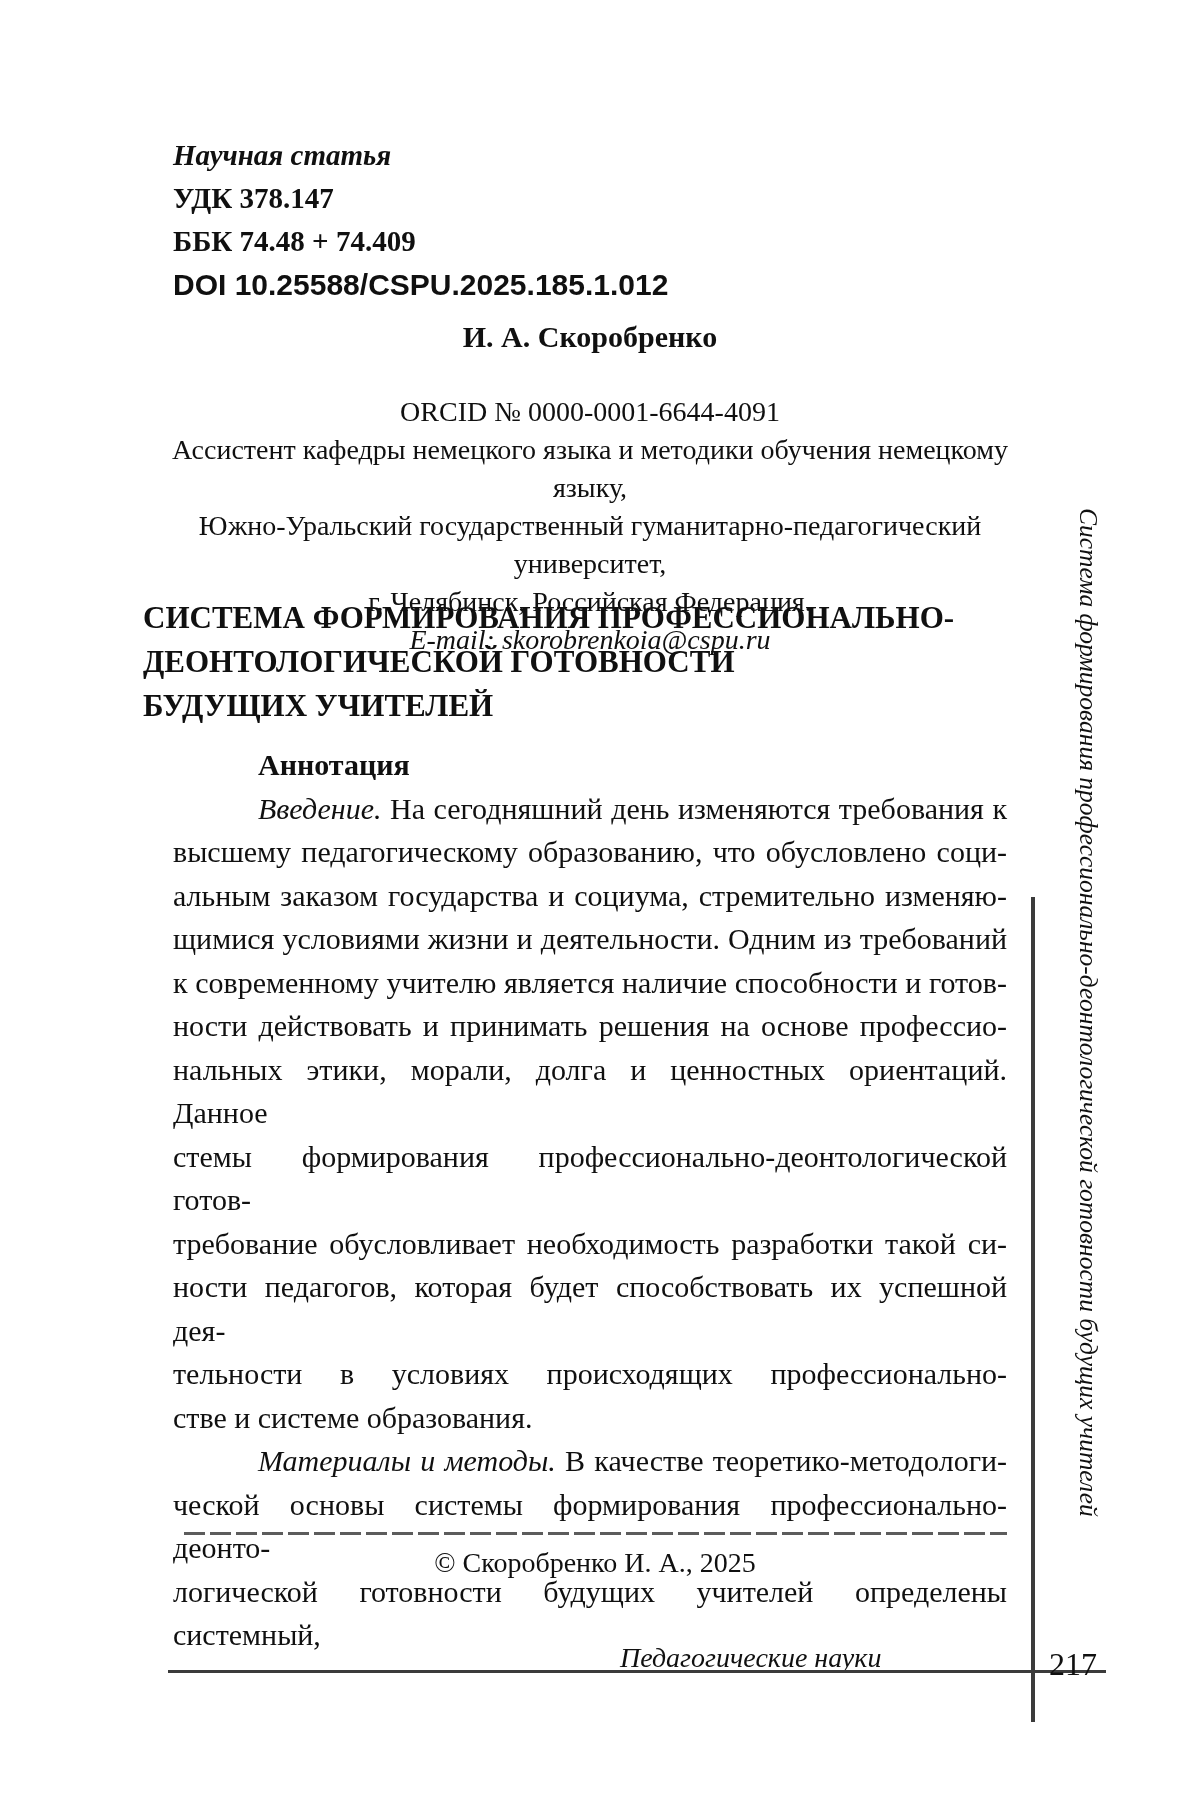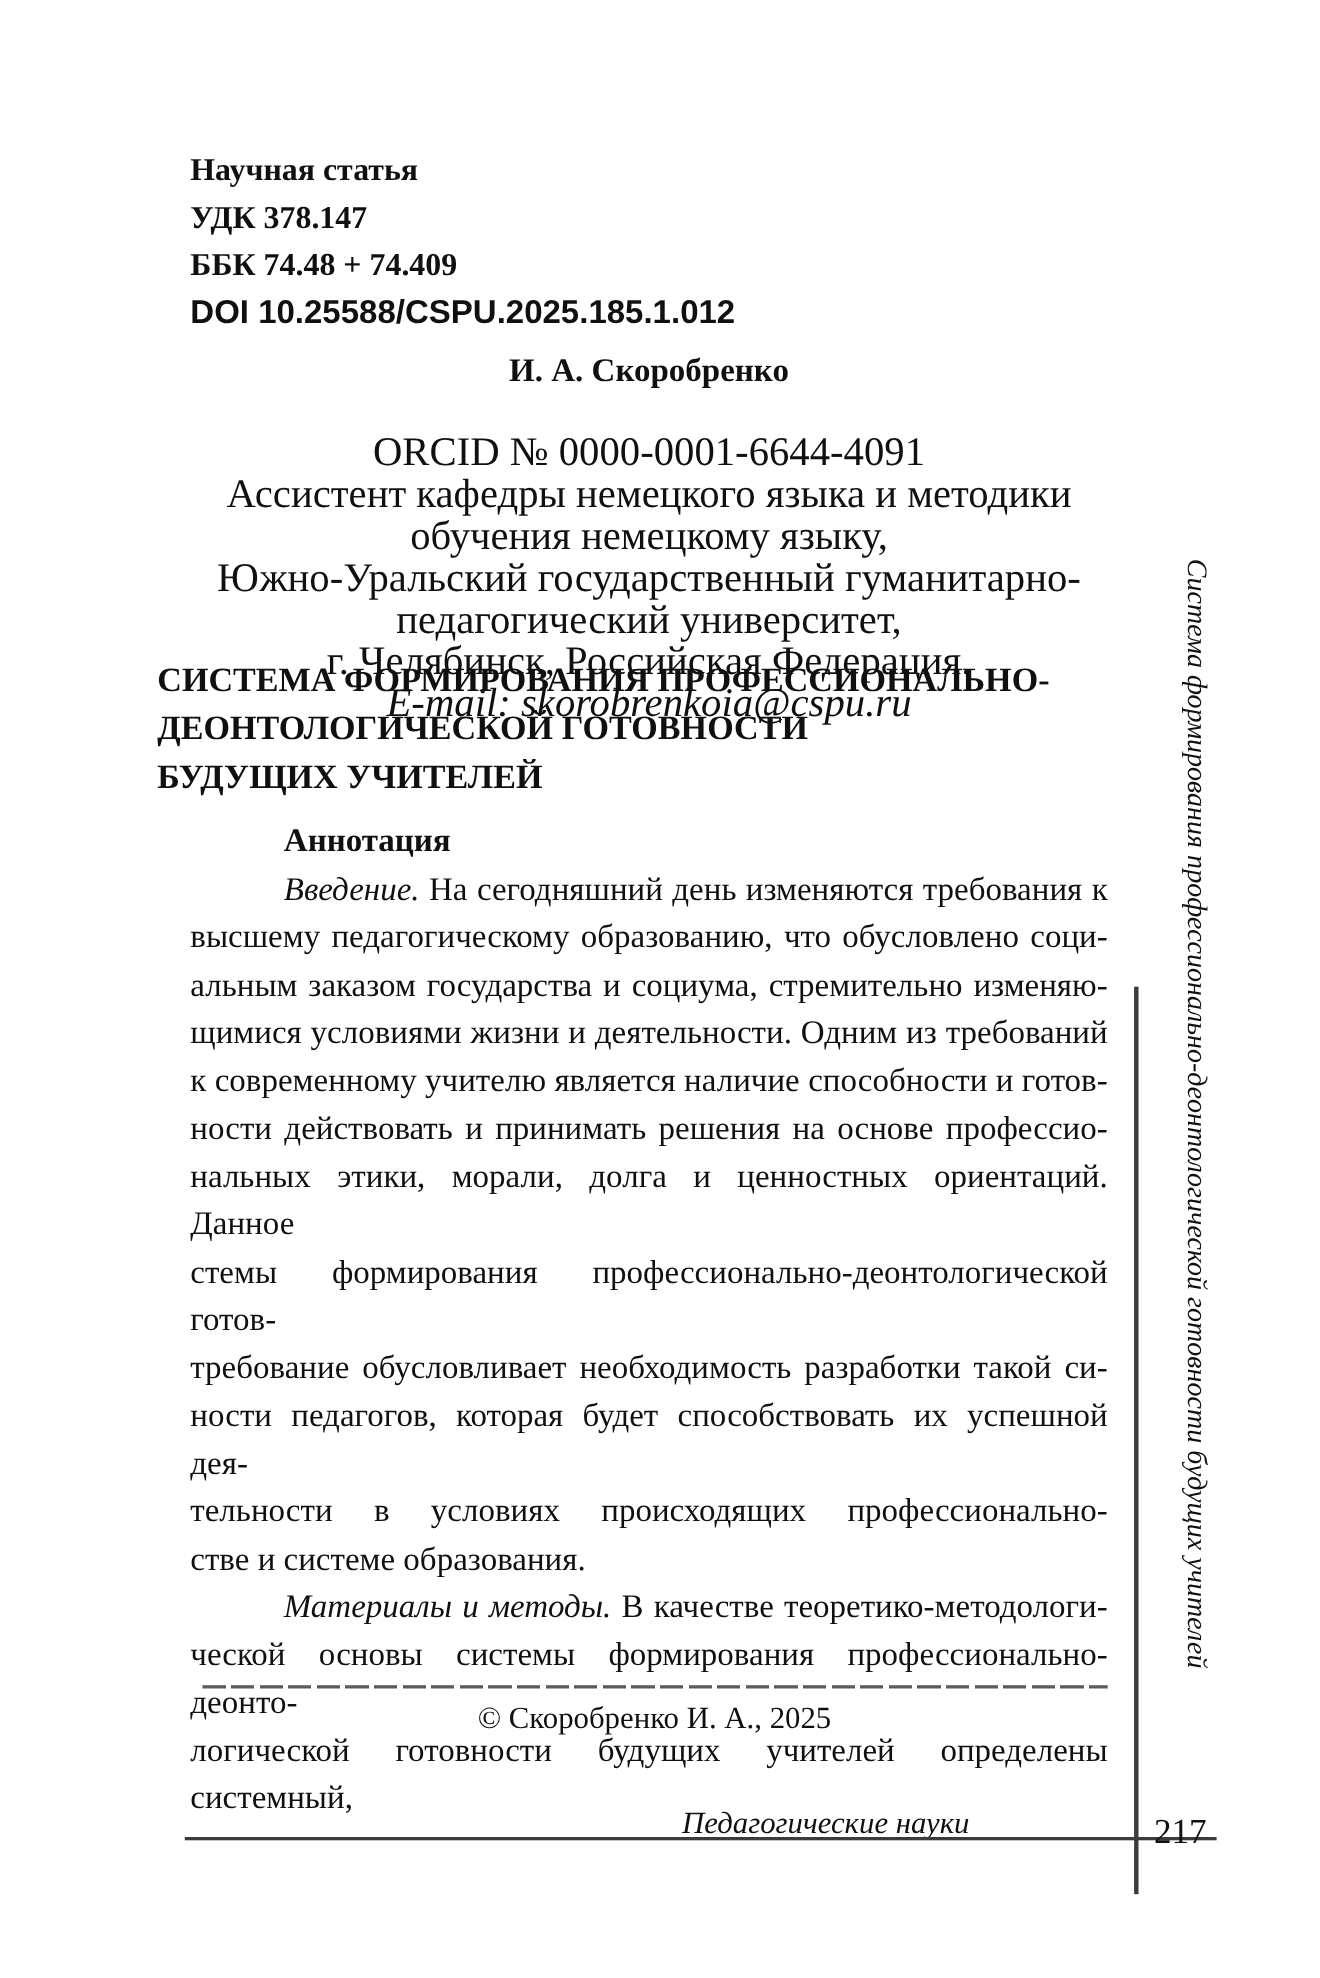--- a/index.html
+++ b/index.html
@@ -4,25 +4,25 @@
 <style>
   * { margin:0; padding:0; box-sizing:border-box; }
   html,body { background:#ffffff; }
   .page {
     position:relative; width:1200px; height:1798px; margin:0 auto;
     background:#ffffff; color:#101010; overflow:hidden;
     font-family:"Liberation Serif", serif;
   }
   
   .meta { position:absolute; left:173px; top:134px; font-size:29px; font-weight:bold; line-height:43px; white-space:nowrap; }
-  .meta .it { }
+  .meta .it { font-style:italic; }
   .meta .sans { font-family:"Liberation Sans", sans-serif; font-size:30px; }
   
   .author { position:absolute; left:143px; top:320px; width:894px; text-align:center; font-size:30px; font-weight:bold; }
-  .affil { position:absolute; left:133px; top:393px; width:914px; text-align:center; font-size:37px; line-height:38px; }
+  .affil { position:absolute; left:133px; top:393px; width:914px; text-align:center; font-size:28px; line-height:38px; }
   .affil .email { font-style:italic; }
   
   .title { position:absolute; left:143px; top:596px; width:894px; font-size:31px; font-weight:bold; line-height:44px; }
   
   .abstract { position:absolute; left:173px; top:743px; width:834px; font-size:30px; line-height:43.5px; }
   .abstract .ind { text-indent:85px; }
   .abstract .heading { font-weight:bold; }
   .jl { text-align:justify; text-align-last:justify; }
   .ll { text-align:left; text-align-last:left; }
   

